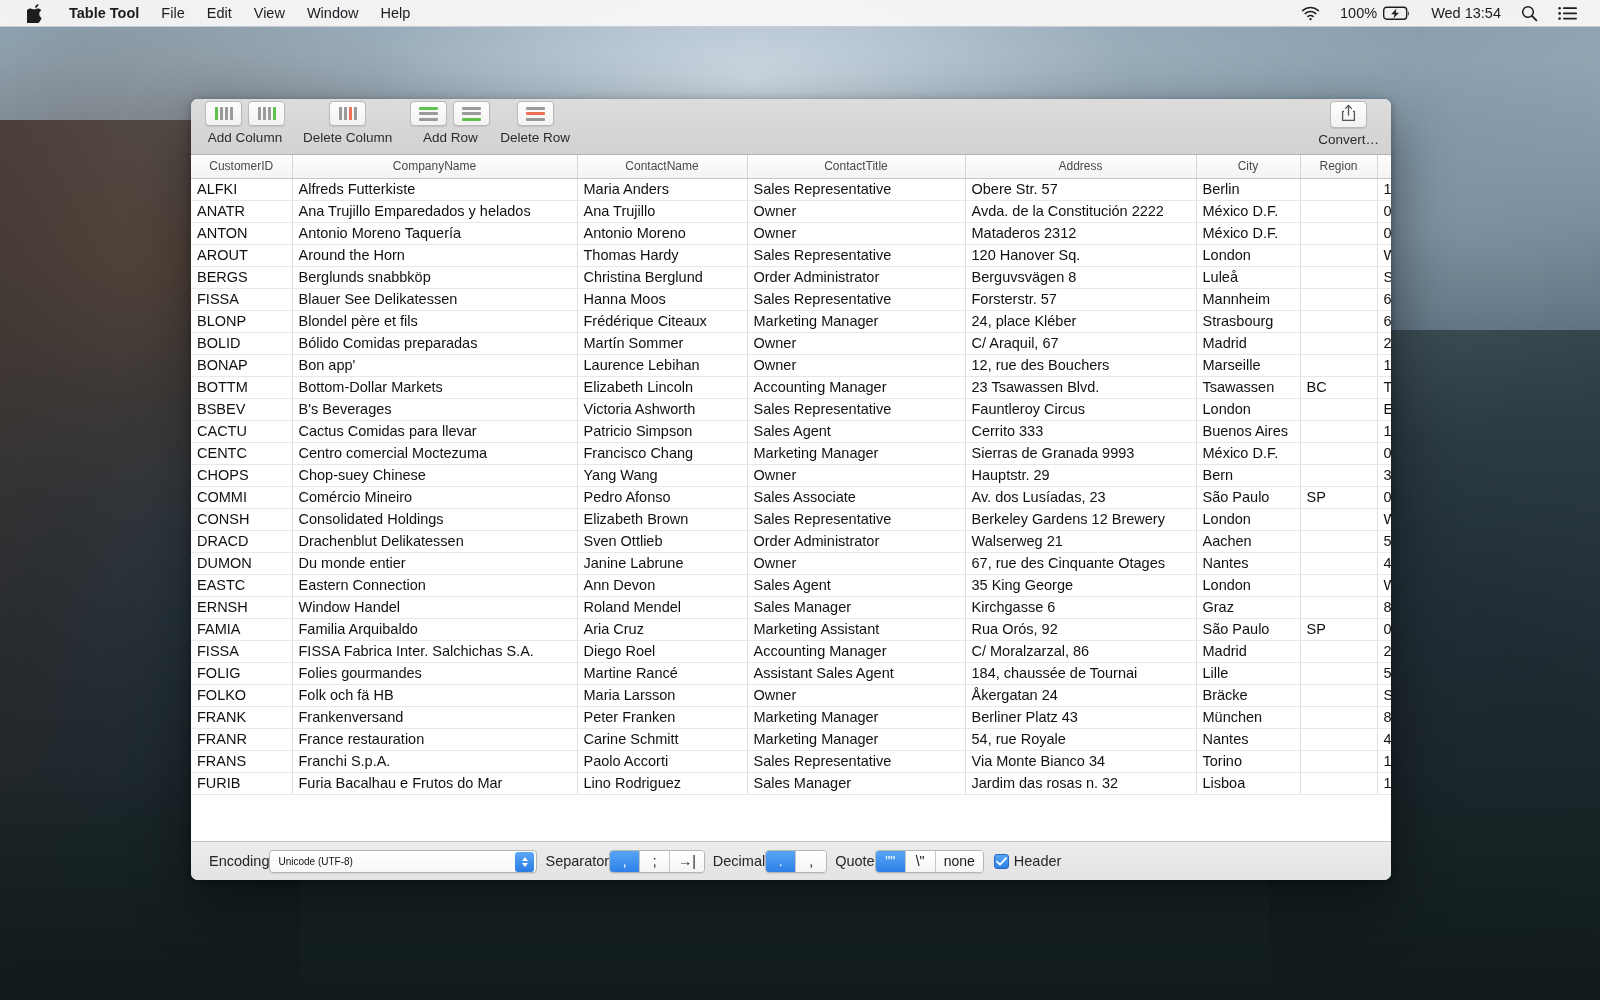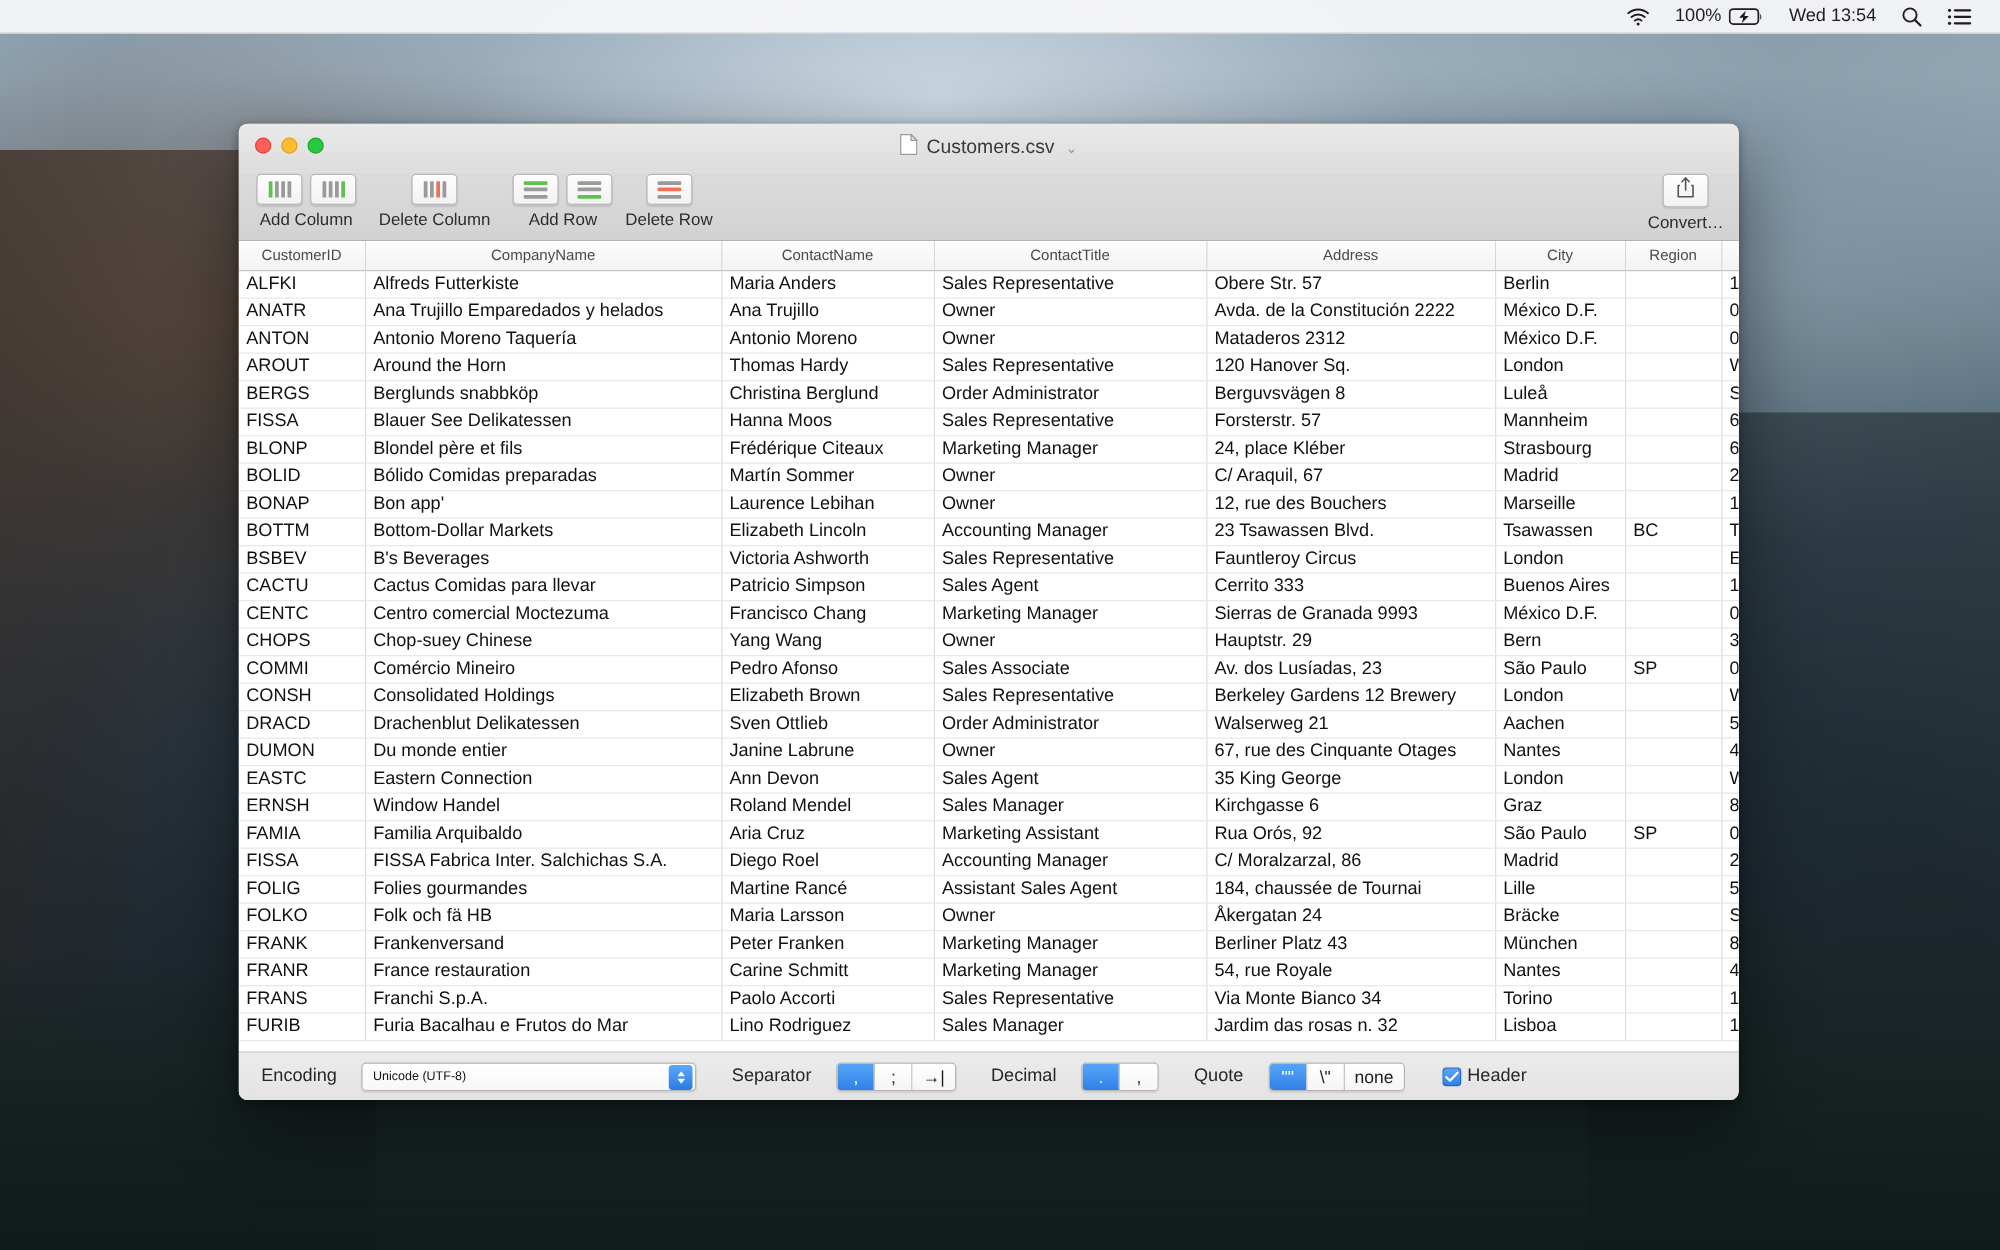--- a/index.html
+++ b/index.html
@@ -157,21 +157,21 @@
   }
   table.grid tbody td { background: #fff; }
 
   
   #statusbar {
     height: 39px; flex: none;
     background: linear-gradient(180deg,#ececec 0%,#e3e3e3 100%);
     border-top: 1px solid #c2c2c2;
     display: flex; align-items: center;
     padding: 0 10px 0 18px;
-    gap: 20px;
+    gap: 0;
     font-size: 14.5px; color: #26262a;
   }
   .sb-label { white-space: nowrap; }
   .popup {
     width: 268px; height: 23px; border-radius: 4px;
     background: linear-gradient(180deg,#ffffff 0%,#f7f7f7 100%);
     border: 1px solid #b6b6b6;
     box-shadow: 0 1px 1px rgba(0,0,0,0.08);
     display: flex; align-items: center;
     padding: 0 26px 0 8px;
@@ -220,20 +220,33 @@
 </head>
 <body>
 
 <div id="desktop">
   <div id="desk-ridge-left"></div>
   <div id="desk-ridge-right"></div>
   <div id="desk-forest"></div>
 </div>
 
 <div id="menubar">
+  <div class="menu-left">
+    <div class="menu-item">
+      <svg id="apple-logo" viewBox="0 0 17 20" aria-hidden="true">
+        <path fill="#1d1d1f" d="M11.6 0c.1 1-.3 2-.9 2.7-.6.8-1.6 1.4-2.6 1.3-.1-1 .4-2 .9-2.6C9.7.6 10.8.1 11.6 0zm3.4 14.7c-.5 1.2-.8 1.7-1.5 2.8-1 1.5-2.3 3.4-4 3.4-1.5 0-1.9-1-3.9-1-2 0-2.5 1-4 1-1.7 0-2.9-1.7-3.9-3.2C-2.1 14-2.4 9.6-1 7.3c1-1.6 2.6-2.6 4.1-2.6 1.6 0 2.6 1 3.9 1 1.3 0 2.1-1 3.9-1 1.4 0 2.8.7 3.8 2-3.3 1.9-2.8 6.6.3 8z"></path>
+      </svg>
+    </div>
+    <div class="menu-item app-name">Table Tool</div>
+    <div class="menu-item">File</div>
+    <div class="menu-item">Edit</div>
+    <div class="menu-item">View</div>
+    <div class="menu-item">Window</div>
+    <div class="menu-item">Help</div>
+  </div>
 
   <div class="menu-right">
     <div class="menu-item mb-icon">
       <svg width="19" height="15" viewBox="0 0 19 15">
         <g fill="none" stroke="#1d1d1f" stroke-width="1.5" stroke-linecap="round">
           <path d="M1.6 4.6C3.9 2.6 6.6 1.6 9.5 1.6s5.6 1 7.9 3"></path>
           <path d="M4.2 7.6c1.5-1.3 3.3-2 5.3-2s3.8.7 5.3 2"></path>
           <path d="M6.8 10.5c.8-.7 1.7-1.1 2.7-1.1s1.9.4 2.7 1.1"></path>
         </g>
         <circle cx="9.5" cy="13.1" r="1.2" fill="#1d1d1f"></circle>
@@ -264,37 +277,20 @@
           <circle cx="1.6" cy="12.6" r="1.3"></circle>
             <rect x="5" y="11.7" width="14" height="1.8" rx="0.9"></rect>
         </g>
       </svg>
     </div>
   </div>
 </div>
 
 <div id="window">
 
-  <div id="titlebar">
-    <div id="traffic">
-      <div class="light red"></div>
-      <div class="light yellow"></div>
-      <div class="light green"></div>
-    </div>
-    <div id="doc-title">
-      <span>
-        <svg width="14" height="17" viewBox="0 0 14 17">
-          <path d="M0.6 0.6h8.2l4.6 4.6v11.2H0.6z" fill="#ffffff" stroke="#9b9b9b" stroke-width="1"></path>
-          <path d="M8.8 0.6v4.6h4.6z" fill="#e4e4e4" stroke="#9b9b9b" stroke-width="1"></path>
-        </svg>
-      </span>
-      <span>Customers.csv</span>
-      <span class="chev">⌄</span>
-    </div>
-  </div>
 
   <div id="toolbar">
 
     <div class="tool-group">
       <div class="tool-btn-row">
         <div class="tbtn">
           <span class="glyph">
             <i class="bar green" style="height:13px"></i>
               <i class="bar" style="height:13px"></i>
               <i class="bar" style="height:13px"></i>

